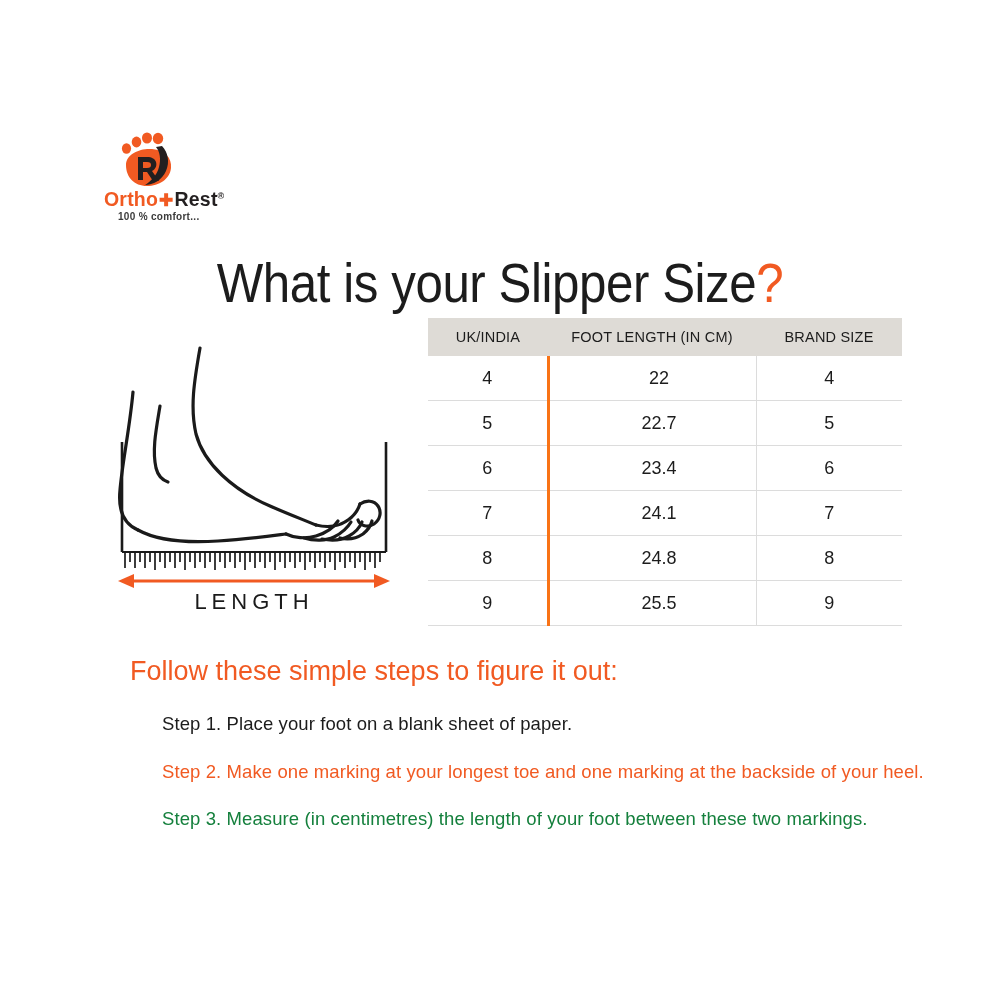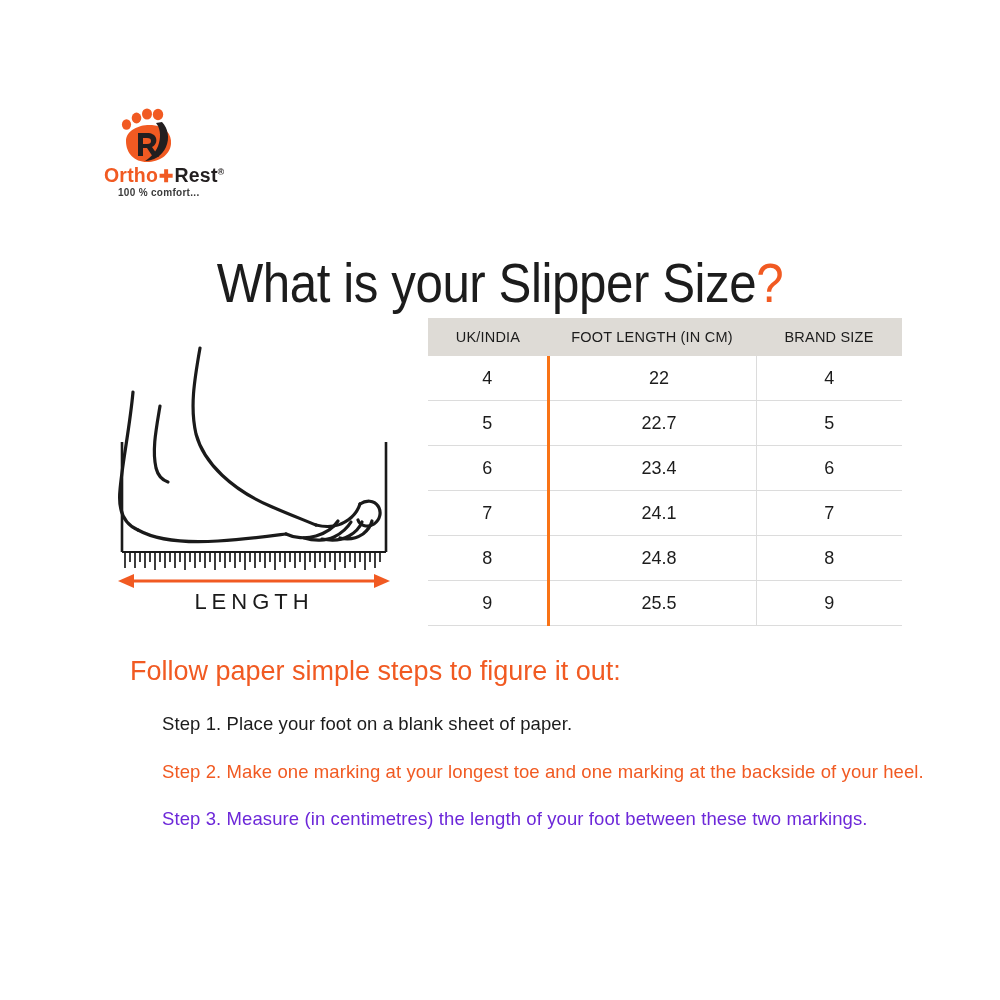--- a/index.html
+++ b/index.html
@@ -19,21 +19,21 @@
   .page {
     position: relative;
     width: 1000px;
     height: 1000px;
   }
 
   
   .logo-block {
     position: absolute;
     left: 104px;
-    top: 108px;
+    top: 132px;
     width: 190px;
     height: 92px;
   }
   .logo-mark {
     position: absolute;
     left: 12px;
     top: 0px;
     width: 62px;
     height: 56px;
   }
@@ -156,21 +156,21 @@
     position: absolute;
     left: 131px;
     font-size: 18.5px;
     font-family: "Liberation Sans Narrow", "Liberation Sans", sans-serif;
     letter-spacing: 0.1px;
     white-space: nowrap;
     margin-left: 31px;
   }
   .step-1 { top: 713px; color: #1c1c1c; }
   .step-2 { top: 761px; color: #F15A22; }
-  .step-3 { top: 808px; color: #6d28d9; text-align: center; }
+  .step-3 { top: 808px; color: #15803d; text-align: center; }
   .step-4 { top: 855px; color: #F15A22; }
 </style>
 </head>
 <body>
 
 <div class="page">
 
   <div class="logo-block">
     <div class="logo-mark">
       <svg width="62" height="56" viewBox="0 0 62 56" xmlns="http://www.w3.org/2000/svg">
@@ -332,18 +332,18 @@
         <td>8</td>
       </tr>
       <tr>
         <td>9</td>
         <td class="col-mid">25.5</td>
         <td>9</td>
       </tr>
     </tbody>
   </table>
 
-  <div class="steps-heading">Follow paper simple steps to figure it out:</div>
+  <div class="steps-heading">Follow these simple steps to figure it out:</div>
   <div class="step-line step-1">Step 1.  Place your foot on a blank sheet of paper.</div>
   <div class="step-line step-2">Step 2.  Make one marking at your longest toe and one marking at the backside of your heel.</div>
   <div class="step-line step-3">Step 3. Measure (in centimetres) the length of your foot between these two markings.</div>
 
 </div>
 
 </body></html>

